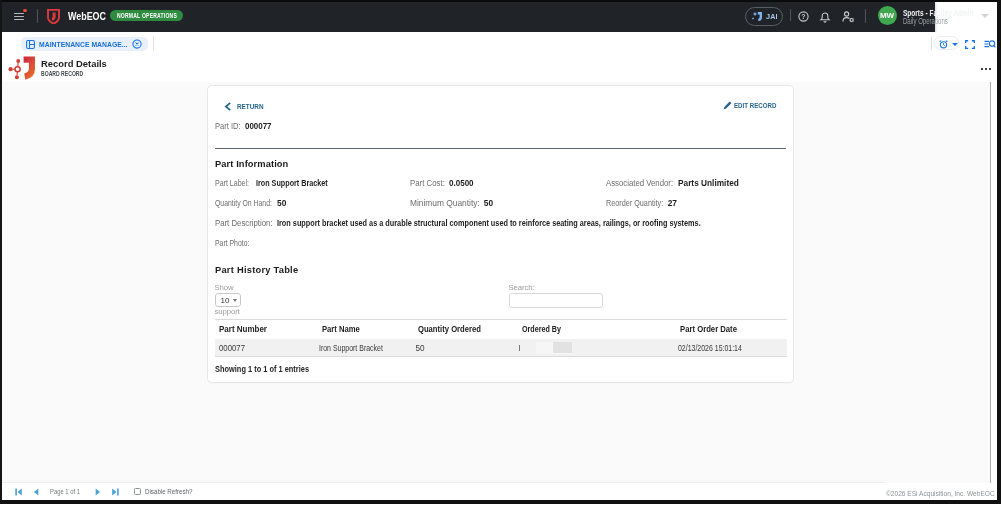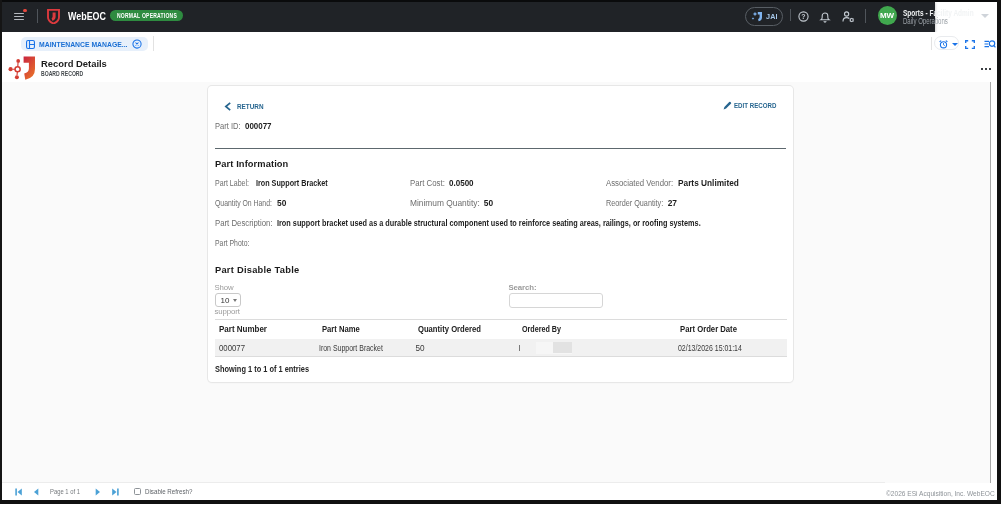--- a/index.html
+++ b/index.html
@@ -187,28 +187,28 @@
       <span class="val abs" style="left:460.2px;">27</span>
     </div>
     <div class="abs" style="left:0; top:132px; width:585px; height:10px; line-height:10px;">
       <span class="lab abs" style="left:7.5px; transform:scaleX(0.93);">Part Description:</span>
       <span class="val abs" style="left:69px; transform:scaleX(0.872);">Iron support bracket used as a durable structural component used to reinforce seating areas, railings, or roofing systems.</span>
     </div>
     <div class="abs" style="left:0; top:151.5px; width:585px; height:10px; line-height:10px;">
       <span class="lab abs" style="left:7.5px; transform:scaleX(0.82);">Part Photo:</span>
     </div>
 
-    <div class="abs h2" style="left:7.5px; top:179px; letter-spacing:0.25px;">Part Disable Table</div>
+    <div class="abs h2" style="left:7.5px; top:179px; letter-spacing:0.25px;">Part History Table</div>
     <div class="abs gsmall" style="left:7px; top:196.5px;">Show</div>
     <div class="abs" style="left:7.5px; top:206.5px; width:26px; height:14.5px; border:1px solid #c9c9c9; border-radius:3px; background:#fff;">
       <span class="abs" style="left:4.5px; top:2.5px; font-size:8px; color:#333;">10</span>
       <span class="abs" style="left:17px; top:5px; width:0; height:0; border-left:2.6px solid transparent; border-right:2.6px solid transparent; border-top:3px solid #777;"></span>
     </div>
     <div class="abs gsmall" style="left:7px; top:220.5px;">support</div>
-    <div class="abs gsmall" style="left:301px; top:196.5px;font-weight:bold;">Search:</div>
+    <div class="abs gsmall" style="left:301px; top:196.5px;">Search:</div>
     <div class="abs" style="left:301px; top:206.5px; width:94px; height:15px; border:1px solid #d6d6d6; border-radius:3px; background:#fff;"></div>
 
     <div class="abs" id="thead">
       <span class="th" style="left:4px; transform:scaleX(0.93);">Part Number</span>
       <span class="th" style="left:107.3px; transform:scaleX(0.89);">Part Name</span>
       <span class="th" style="left:203px; transform:scaleX(0.89);">Quantity Ordered</span>
       <span class="th" style="left:307px; transform:scaleX(0.833);">Ordered By</span>
       <span class="th" style="left:465px; transform:scaleX(0.897);">Part Order Date</span>
     </div>
     <div class="abs" id="trow">

